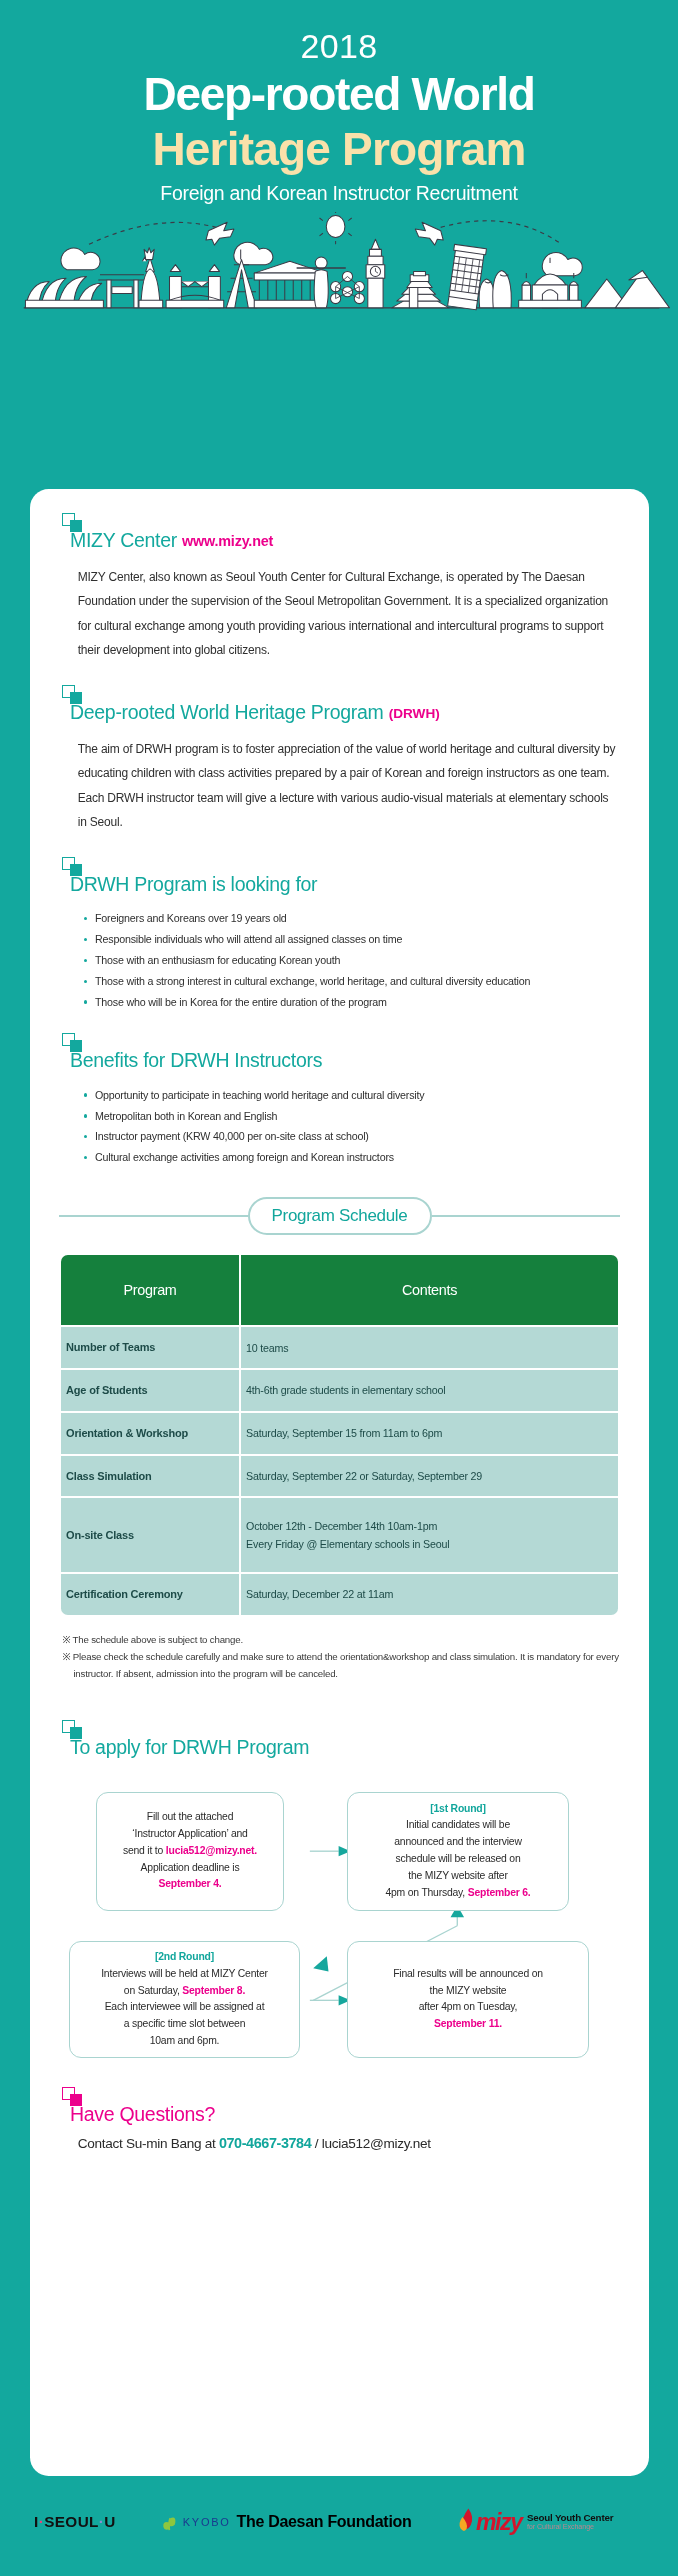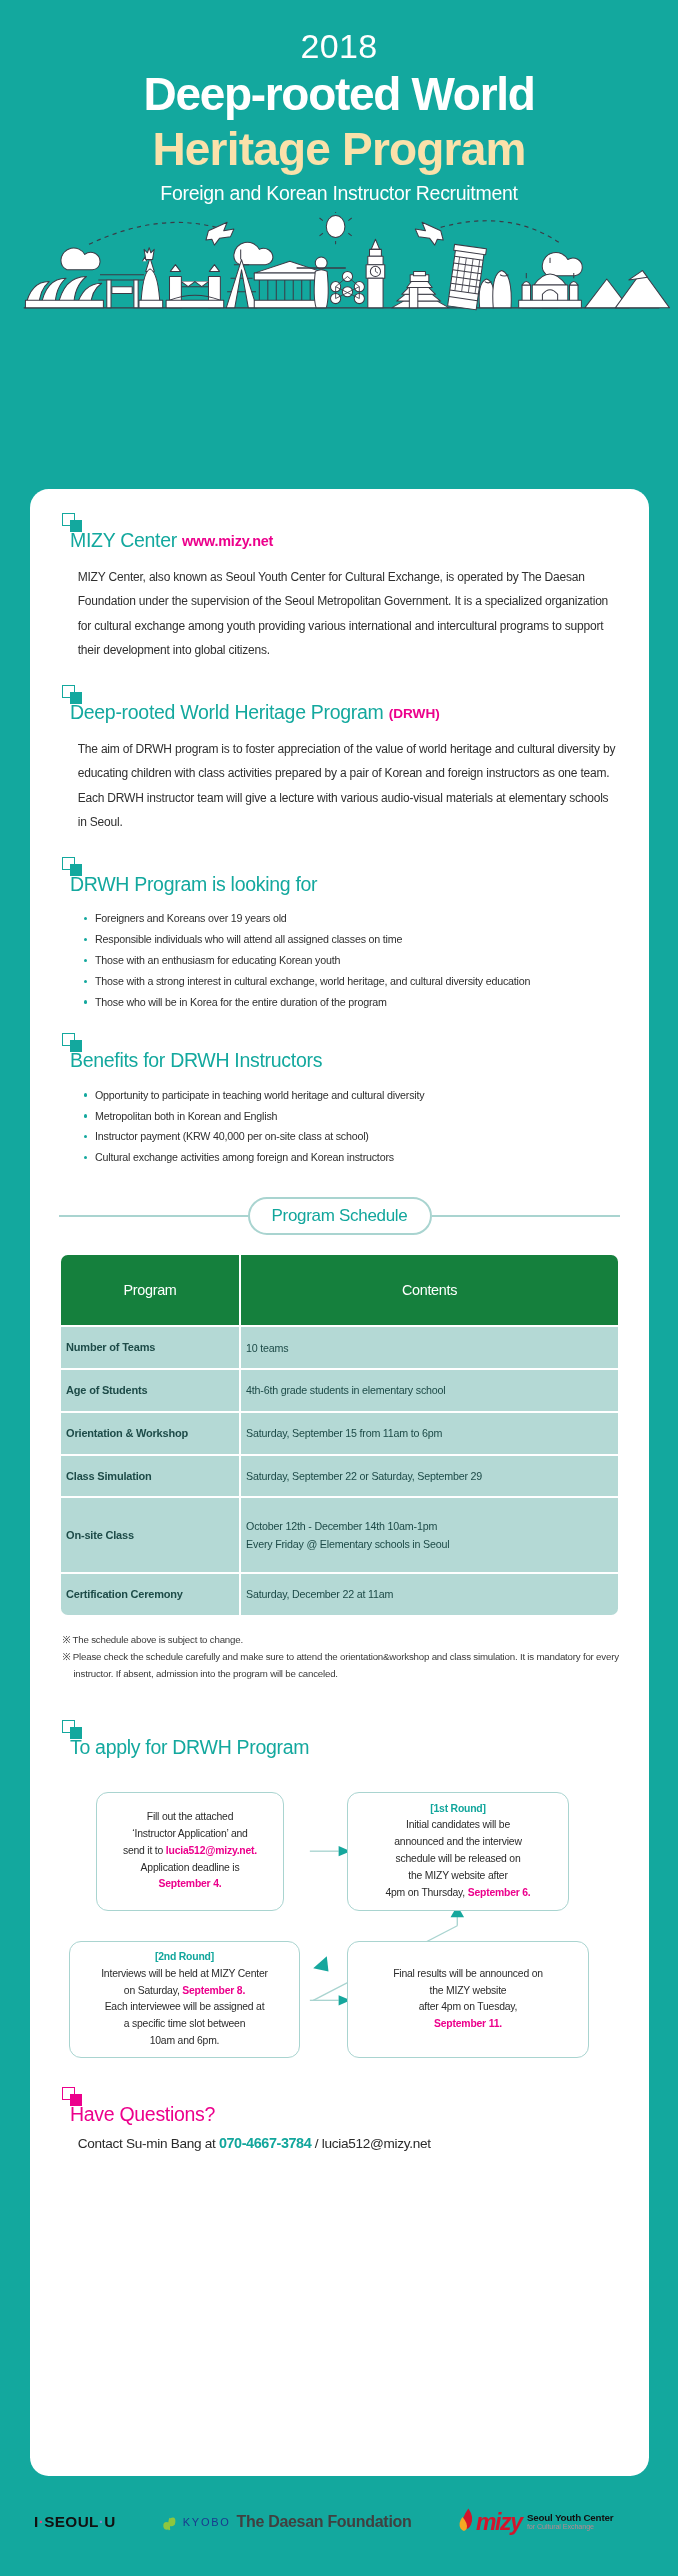--- a/index.html
+++ b/index.html
@@ -235,21 +235,21 @@
     gap: 22px;
     padding-left: 34px;
   }
   .lg-seoul {
     font-size: 15.3px; font-weight: 700; color: #111;
     letter-spacing: 0.4px; white-space: nowrap;
   }
   .lg-seoul .dot { color: #e8467c; }
   .lg-seoul .dot2 { color: #8f8fd0; }
   .lg-kyobo { font-size: 11px; color: #1a3a8f; letter-spacing: 1.7px; font-weight:400;}
-  .lg-daesan { font-size: 16px; color: #404040; font-weight: 700; letter-spacing: -0.3px; }
+  .lg-daesan { font-size: 16px; color: #000000; font-weight: 700; letter-spacing: -0.3px; }
   .lg-mizy { font-size: 23px; color: #d4142b; font-weight: 700; font-style: italic; letter-spacing: -1.3px; }
   .lg-mizy-sub1 { font-size: 9.8px; color: #111; font-weight: 700; line-height:1.05; letter-spacing:-0.2px;}
   .lg-mizy-sub2 { font-size: 7.2px; color: #b9868f; line-height:1.2; letter-spacing:-0.1px;}
 </style>
 </head>
 <body>
 
 <div class="page">
 
   <div class="hero">

